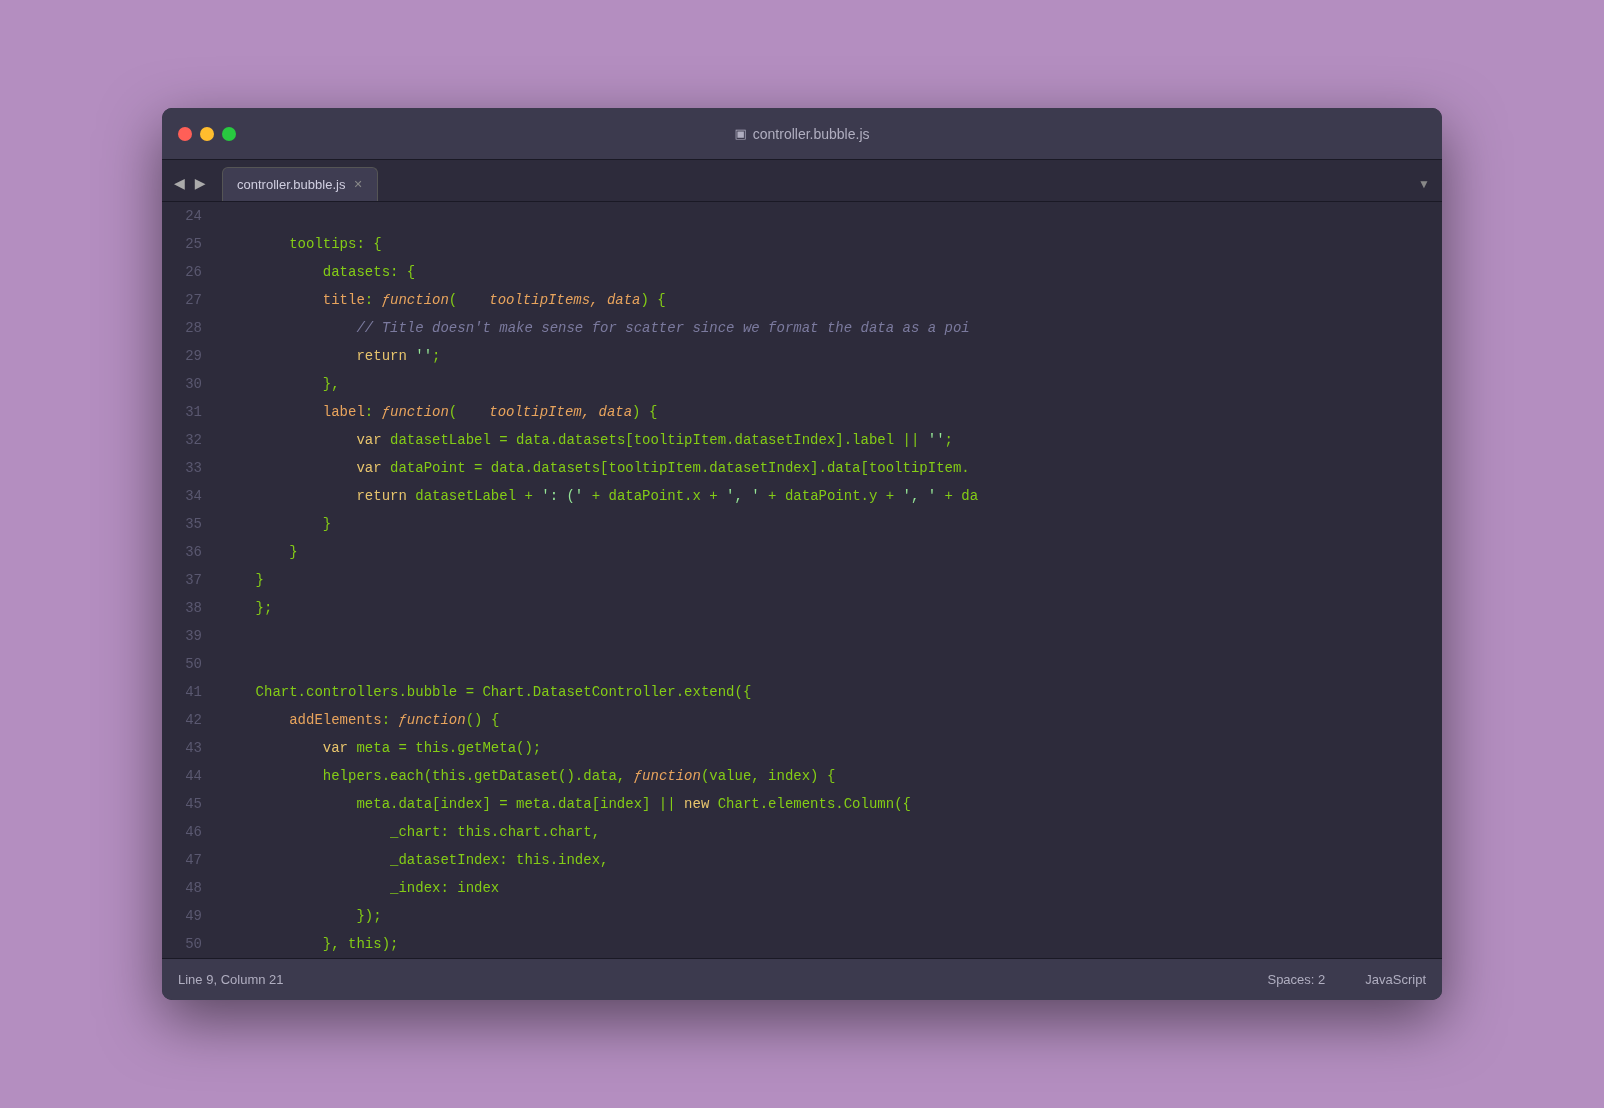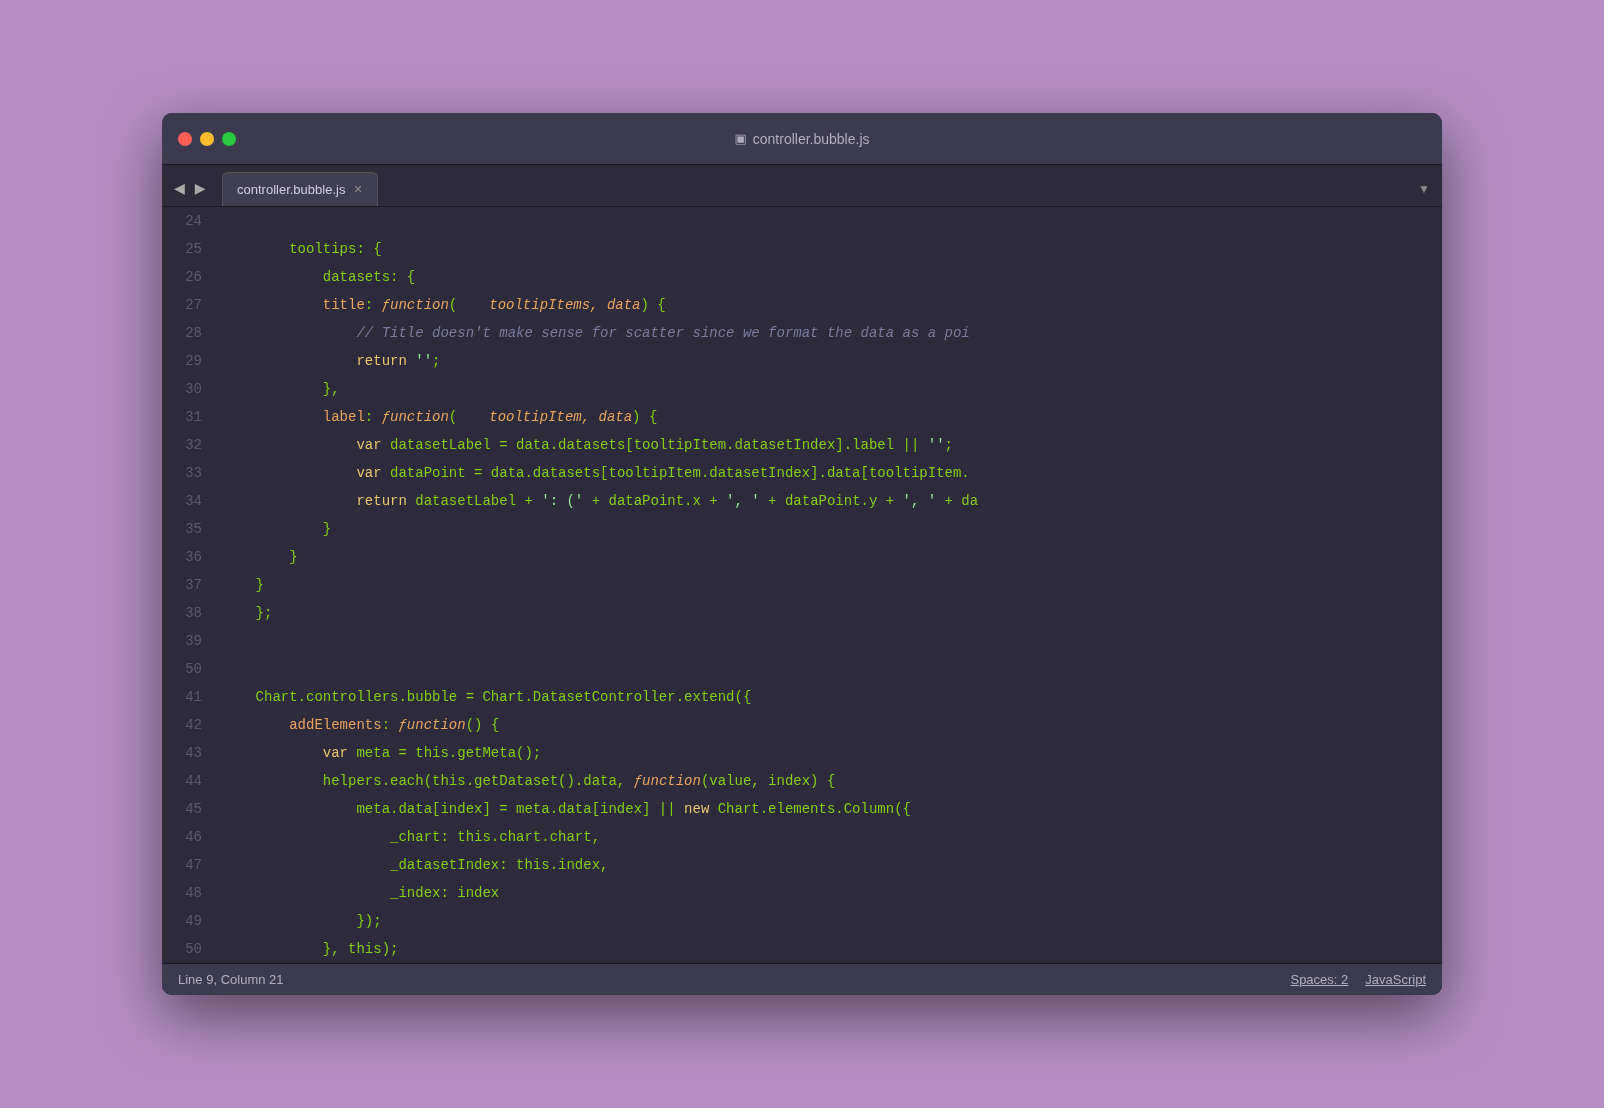--- a/index.html
+++ b/index.html
@@ -144,32 +144,32 @@
     
     .kw       { color: #e8c56d; } 
     .prop     { color: #e8a45d; } 
     .str      { color: #95e696; } 
     .comment  { color: #7b7a9e; font-style: italic; }
     .param    { color: #e8a45d; font-style: italic; margin-left: 32px; }
     .plain    { color: #84cc16; }
 
     .statusbar {
       background: #3c3a4e;
-      height: 32px;
+      height: 42px;
       display: flex;
       align-items: center;
       padding: 0 16px;
       color: #b0aec0;
       font-size: 13px;
       border-top: 1px solid #1a1925;
       justify-content: space-between;
     }
 
     .status-left { display: flex; gap: 8px; }
-    .status-right { display: flex; gap: 17px; text-decoration: underline; }
+    .status-right { display: flex; gap: 40px; }
   </style>
 </head>
 <body>
 
 <div class="window">
 
   <div class="titlebar">
     <div class="window-controls">
       <div class="btn-close"></div>
       <div class="btn-min"></div>

